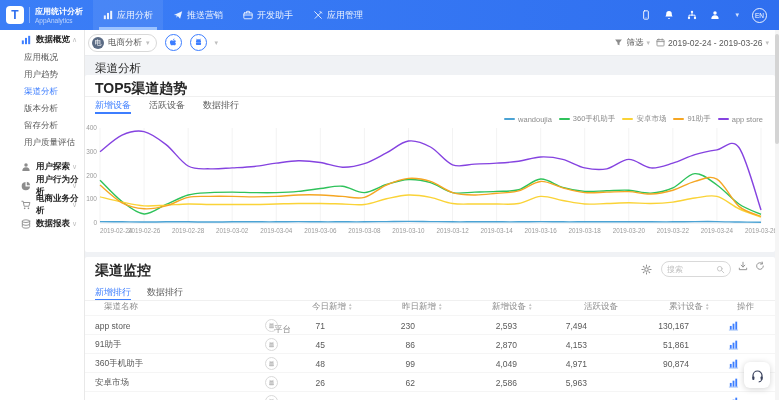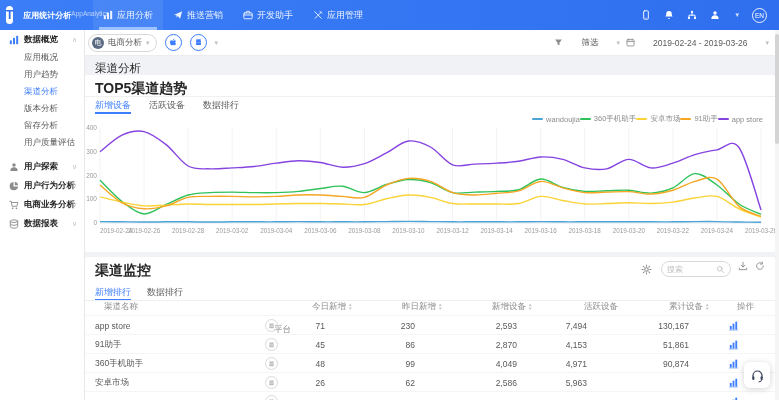--- a/index.html
+++ b/index.html
@@ -6,67 +6,67 @@
   html,body{width:779px;height:400px;overflow:hidden;background:#f0f2f5;}
   .app{position:absolute;inset:0;width:779px;height:400px;}
   .icn{display:inline-flex;align-items:center;justify-content:center;line-height:0;}
   .icn svg{display:block;}
 
   
   .topbar{position:absolute;left:0;top:0;width:779px;height:30px;background:linear-gradient(90deg,#3b7ef7,#2f6fef);display:flex;align-items:stretch;color:#fff;z-index:30;}
   .brand{display:flex;align-items:center;padding-left:6px;width:85px;flex:0 0 auto;}
   .logo-box{width:18px;height:18px;background:#fff;border-radius:4px;color:#2f6fef;font-weight:bold;font-size:12px;display:flex;align-items:center;justify-content:center;}
   .brand-div{width:1px;height:16px;background:rgba(255,255,255,.35);margin:0 5px;}
-  .brand-txt{display:flex;justify-content:center;}
+  .brand-txt{display:flex;flex-direction:column;justify-content:center;}
   .brand-name{font-size:8px;font-weight:bold;white-space:nowrap;}
   .brand-sub{font-size:6.5px;color:rgba(255,255,255,.65);white-space:nowrap;}
   .topnav{display:flex;align-items:stretch;margin-left:8px;}
   .tnav{position:relative;display:flex;align-items:center;gap:4px;padding:0 10px;font-size:9px;color:rgba(255,255,255,.9);cursor:pointer;}
   .tnav .icn{color:rgba(255,255,255,.9);}
   .tnav.active{background:rgba(255,255,255,.08);}
   .tnav.active::after{content:"";position:absolute;left:6px;right:6px;bottom:0;height:3px;background:#9cc3ff;}
   .top-right{margin-left:auto;display:flex;align-items:center;gap:13px;padding-right:12px;color:#fff;}
   .lang-badge{width:15px;height:15px;border:1px solid rgba(255,255,255,.9);border-radius:50%;font-size:6.5px;display:flex;align-items:center;justify-content:center;}
   .caret{font-size:7px;color:rgba(255,255,255,.8);margin-left:2px;}
 
   
   .sidebar{position:absolute;left:0;top:30px;width:85px;bottom:0;background:#fff;border-right:1px solid #e8e8e8;z-index:20;}
-  .sgroup{position:relative;display:flex;align-items:center;gap:5px;height:19px;padding-left:9px;font-size:8.5px;color:#262626;font-weight:bold;cursor:pointer;}
+  .sgroup{position:relative;display:flex;align-items:center;gap:5px;height:19px;padding-left:21px;font-size:8.5px;color:#262626;font-weight:bold;cursor:pointer;}
   .sgroup .icn{color:#8c8c8c;}
   .sgroup.first .icn{color:#3d7eff;}
   .sgroup .g-caret{position:absolute;right:7px;color:#bfbfbf;font-size:7px;font-weight:normal;}
   .ssub{height:17px;display:flex;align-items:center;padding-left:24px;font-size:8.5px;color:#595959;cursor:pointer;}
   .ssub.active{color:#3d7eff;}
 
   
   .main{position:absolute;left:85px;top:30px;right:0;bottom:0;background:#f0f2f5;}
   .toolbar{position:absolute;left:0;top:0;right:0;height:26px;background:#fff;border-bottom:1px solid #ebedf0;display:flex;align-items:center;padding:0 10px 0 3px;z-index:10;}
   .app-pill{display:flex;align-items:center;gap:4px;border:1px solid #d9d9d9;border-radius:10px;height:18px;padding:0 6px 0 3px;font-size:8.5px;color:#595959;cursor:pointer;background:#fff;}
   .app-avatar{width:12px;height:12px;border-radius:50%;background:#5b6b84;color:#fff;font-size:7px;display:flex;align-items:center;justify-content:center;}
   .pill-caret{color:#bfbfbf;font-size:7px;}
   .os-btn{width:17px;height:17px;border:1px solid #3d7eff;border-radius:50%;color:#3d7eff;display:flex;align-items:center;justify-content:center;margin-left:8px;cursor:pointer;background:#fff;}
   .os-caret{color:#bfbfbf;font-size:7px;margin-left:8px;cursor:pointer;}
   .tb-right{margin-left:auto;display:flex;align-items:center;gap:6px;font-size:8.5px;color:#595959;}
-  .filter-block,.date-block{display:flex;align-items:center;gap:18px;cursor:pointer;}
+  .filter-block,.date-block{display:flex;align-items:center;gap:3px;cursor:pointer;}
   .filter-block .icn,.date-block .icn{color:#8c8c8c;}
   .tb-caret{color:#bfbfbf;font-size:7px;}
 
   .content{position:absolute;left:0;top:26px;right:4px;bottom:0;overflow:hidden;}
   .page-title{position:absolute;left:10px;top:5px;font-size:11.5px;color:#262626;}
 
   .card{position:absolute;left:0;right:0;background:#fff;border-radius:2px;}
   .card1{top:19px;height:177px;}
   .card2{top:201px;height:175px;}
   .card-title{position:absolute;left:10px;top:5px;font-size:14px;font-weight:bold;color:#262626;}
   .c1-div{position:absolute;left:0;right:0;top:21px;border-top:1px solid #f0f0f0;}
   .tabs{position:absolute;left:10px;top:22px;display:flex;gap:18px;height:16px;}
   .tab{font-size:9px;color:#595959;cursor:pointer;position:relative;display:flex;align-items:center;}
   .tab.active{color:#3d7eff;}
   .tab.active::after{content:"";position:absolute;left:0;right:0;bottom:-1px;height:2px;background:#3d7eff;}
-  .legend{position:absolute;right:12px;top:39px;display:flex;gap:0;align-items:center;}
+  .legend{position:absolute;right:12px;top:39px;display:flex;gap:7px;align-items:center;}
   .lg-item{display:flex;align-items:center;gap:3px;font-size:7.5px;color:#8c8c8c;cursor:pointer;}
   .lg-mark{width:11px;height:2px;border-radius:1px;}
   #chart{position:absolute;left:0;top:40px;width:690px;height:135px;}
 
   
   .c2-controls{position:absolute;right:10px;top:4px;display:flex;align-items:flex-start;gap:7px;}
   .gear-btn{width:16px;height:16px;border-radius:50%;color:#8c8c8c;display:flex;align-items:center;justify-content:center;cursor:pointer;}
   .search-box{display:flex;align-items:center;width:70px;height:16px;border:1px solid #d9d9d9;border-radius:9px;padding:0 5px;gap:3px;}
   .search-box input{border:none;outline:none;width:46px;font-size:8px;color:#595959;background:transparent;}
   .search-box input::placeholder{color:#bfbfbf;}

